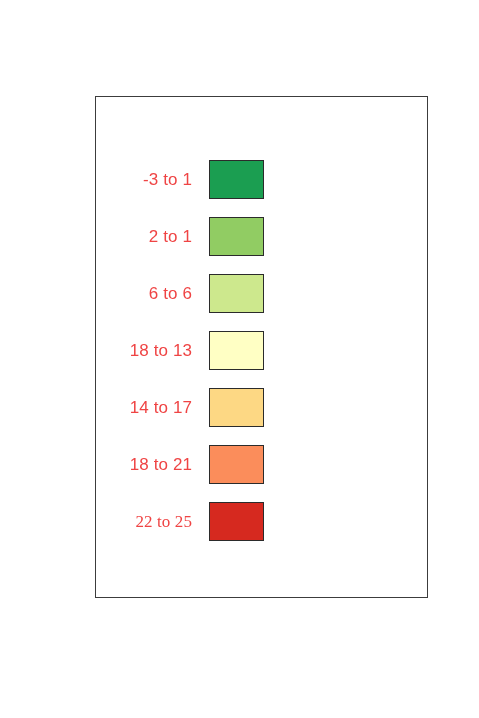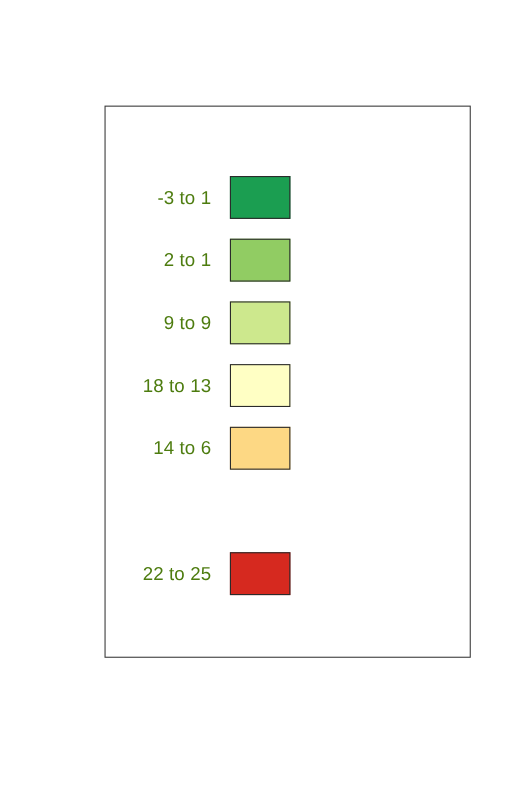--- a/index.html
+++ b/index.html
@@ -45,21 +45,21 @@
 
   .legend-label {
     position: absolute;
     right: 235px;          
     top: 0;
     height: 39px;
     line-height: 39px;
     text-align: right;
     white-space: nowrap;
     font-size: 17px;
-    color: #4d7c0f;
+    color: #ef4444;
     letter-spacing: 0.1px;
   }
 
   .legend-swatch {
     position: absolute;
     left: 113px;           
     top: 0;
     width: 55px;
     height: 39px;
     box-sizing: border-box;
@@ -75,30 +75,34 @@
 
   <div class="legend-row" style="top: 63px;">
         <span class="legend-label">-3 to 1</span>
         <span class="legend-swatch" style="background: rgb(27, 158, 81); border-color: rgb(43, 43, 43);"></span>
       </div>
       <div class="legend-row" style="top: 120px;">
         <span class="legend-label">2 to 1</span>
         <span class="legend-swatch" style="background: rgb(145, 204, 99); border-color: rgb(43, 43, 43);"></span>
       </div>
       <div class="legend-row" style="top: 177px;">
-        <span class="legend-label">9 to 9</span>
+        <span class="legend-label">6 to 6</span>
         <span class="legend-swatch" style="background: rgb(205, 232, 141); border-color: rgb(43, 43, 43);"></span>
       </div>
       <div class="legend-row" style="top: 234px;">
         <span class="legend-label">18 to 13</span>
         <span class="legend-swatch" style="background: rgb(255, 255, 196); border-color: rgb(43, 43, 43);"></span>
       </div>
       <div class="legend-row" style="top: 291px;">
-        <span class="legend-label">14 to 6</span>
+        <span class="legend-label">14 to 17</span>
         <span class="legend-swatch" style="background: rgb(253, 216, 132); border-color: rgb(43, 43, 43);"></span>
       </div>
-      <div class="legend-row" style="top: 405px;">
+      <div class="legend-row" style="top: 348px;">
+        <span class="legend-label">18 to 21</span>
+        <span class="legend-swatch" style="background: rgb(251, 141, 91); border-color: rgb(43, 43, 43);"></span>
+      </div>
+      <div class="legend-row" style="top: 405px; font-family: Liberation Serif, serif;">
         <span class="legend-label">22 to 25</span>
         <span class="legend-swatch" style="background: rgb(214, 41, 31); border-color: rgb(43, 43, 43);"></span>
       </div>
     </div>
 
 </div>
 
 </body></html>

